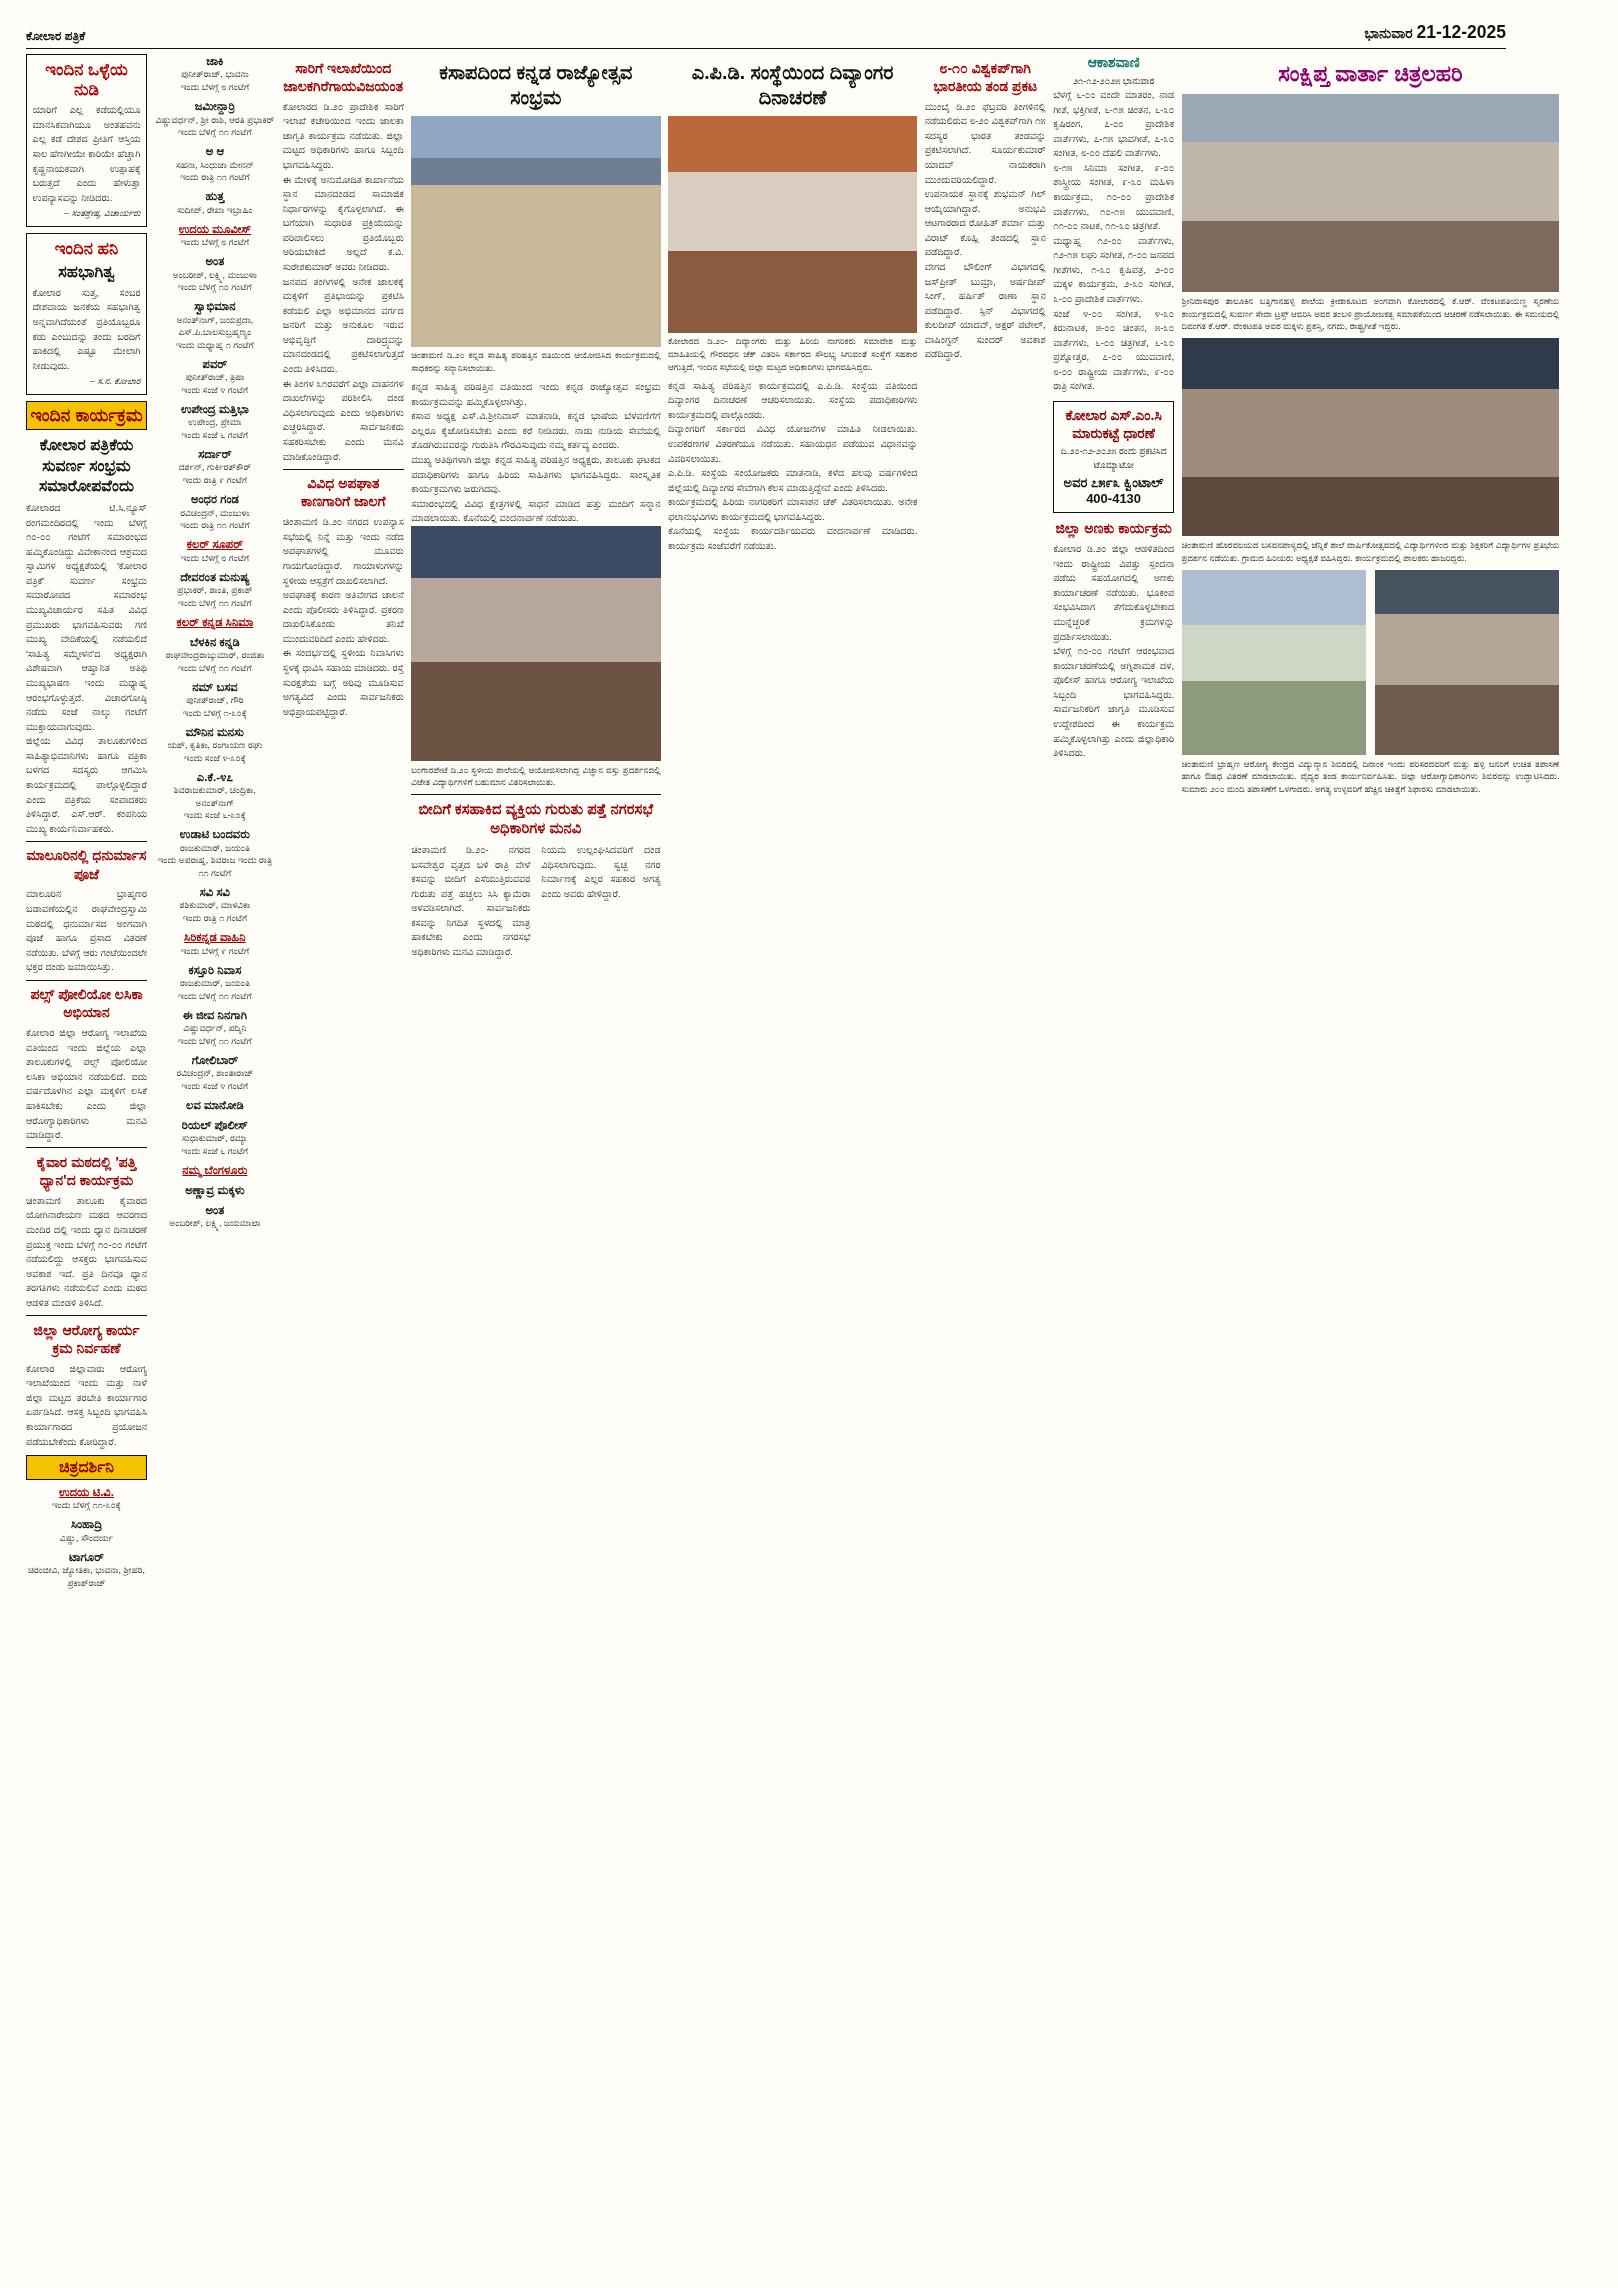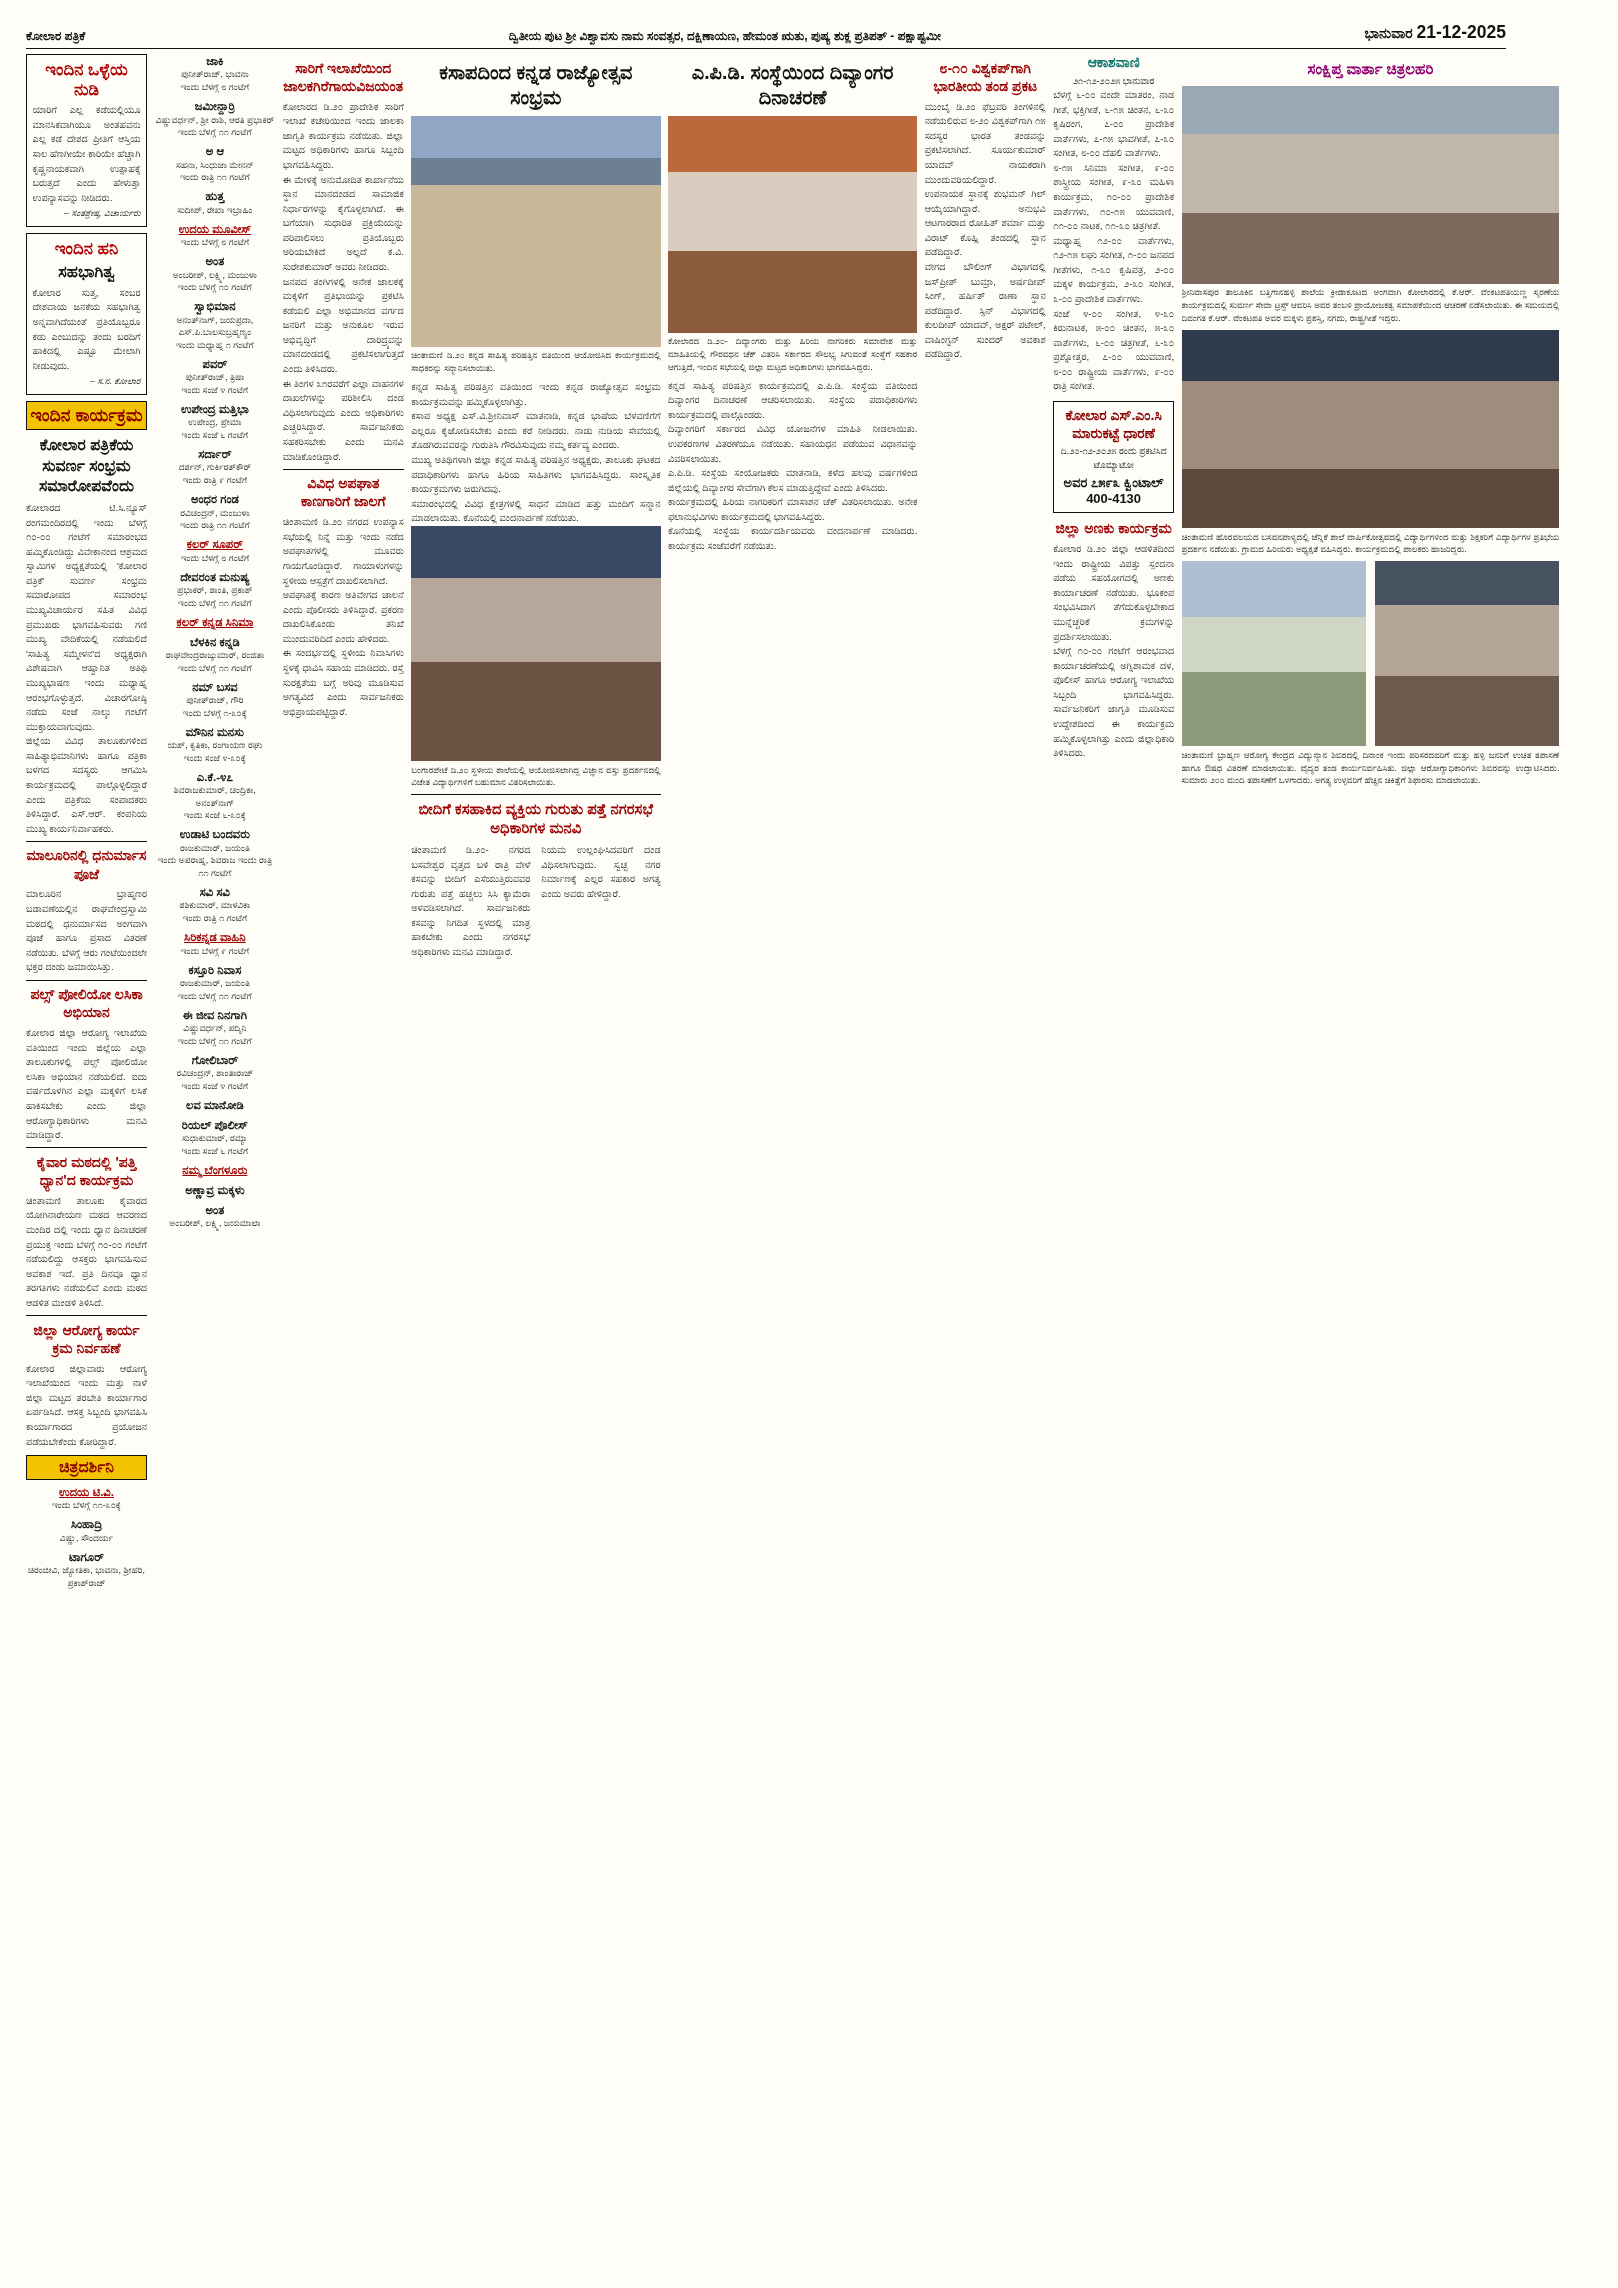--- a/index.html
+++ b/index.html
@@ -118,21 +118,20 @@
   .adbox .t2 { font-size:9.2px; line-height:1.5; margin-top:2.8px; }
   .adbox .t3 { font-size:13px; font-weight:bold; margin-top:2.8px; }
 </style>
 </head>
 <body>
 
 <div class="page">
 
   <div class="masthead">
     <div class="mast-left">ಕೋಲಾರ ಪತ್ರಿಕೆ</div>
-    <div class="mast-center">ದ್ವಿತೀಯ ಪುಟ   ಶ್ರೀ ವಿಶ್ವಾವಸು ನಾಮ ಸಂವತ್ಸರ, ದಕ್ಷಿಣಾಯಣ, ಹೇಮಂತ ಋತು, ಪುಷ್ಯ ಶುಕ್ಲ ಪ್ರತಿಪತ್ - ಪಕ್ಷಾಷ್ಟಮೀ</div>
     <div class="mast-right">
       <span>ಭಾನುವಾರ</span>
       <span class="date">21-12-2025</span>
     </div>
   </div>
 
   <div class="grid">
 
     <div class="col">
 
@@ -435,21 +434,21 @@
         <div class="t2">ದಿ.೨೦-೧೨-೨೦೨೫ ರಂದು ಪ್ರಕಟಿಸಿದ ಟೊಮ್ಯಾಟೋ</div>
         <div class="t3">ಅವರ ೭೫೯೩ ಕ್ವಿಂಟಾಲ್        400-4130</div>
       </div>
 
       <div class="head-red">ಜಿಲ್ಲಾ ಅಣಕು ಕಾರ್ಯಕ್ರಮ</div>
       <div class="body-text">ಕೋಲಾರ ಡಿ.೨೦ ಜಿಲ್ಲಾ ಆಡಳಿತದಿಂದ ಇಂದು ರಾಷ್ಟ್ರೀಯ ವಿಪತ್ತು ಸ್ಪಂದನಾ ಪಡೆಯ ಸಹಯೋಗದಲ್ಲಿ ಅಣಕು ಕಾರ್ಯಾಚರಣೆ ನಡೆಯಿತು. ಭೂಕಂಪ ಸಂಭವಿಸಿದಾಗ ತೆಗೆದುಕೊಳ್ಳಬೇಕಾದ ಮುನ್ನೆಚ್ಚರಿಕೆ ಕ್ರಮಗಳನ್ನು ಪ್ರದರ್ಶಿಸಲಾಯಿತು.</div>
       <div class="body-text">ಬೆಳಗ್ಗೆ ೧೦-೦೦ ಗಂಟೆಗೆ ಆರಂಭವಾದ ಕಾರ್ಯಾಚರಣೆಯಲ್ಲಿ ಅಗ್ನಿಶಾಮಕ ದಳ, ಪೊಲೀಸ್ ಹಾಗೂ ಆರೋಗ್ಯ ಇಲಾಖೆಯ ಸಿಬ್ಬಂದಿ ಭಾಗವಹಿಸಿದ್ದರು. ಸಾರ್ವಜನಿಕರಿಗೆ ಜಾಗೃತಿ ಮೂಡಿಸುವ ಉದ್ದೇಶದಿಂದ ಈ ಕಾರ್ಯಕ್ರಮ ಹಮ್ಮಿಕೊಳ್ಳಲಾಗಿತ್ತು ಎಂದು ಜಿಲ್ಲಾಧಿಕಾರಿ ತಿಳಿಸಿದರು.</div>
     </div>
 
     <div class="col" style="grid-column: span 3;">
-      <div class="head-mag" style="font-size:15px">ಸಂಕ್ಷಿಪ್ತ ವಾರ್ತಾ ಚಿತ್ರಲಹರಿ</div>
+      <div class="head-mag" style="font-size:22px">ಸಂಕ್ಷಿಪ್ತ ವಾರ್ತಾ ಚಿತ್ರಲಹರಿ</div>
 
       <div class="ph p4" style="height:198px">
         <div class="figpeople">
             <i></i>
             <i></i>
             <i></i>
             <i></i>
             <i></i>
             <i></i>
             <i></i>

